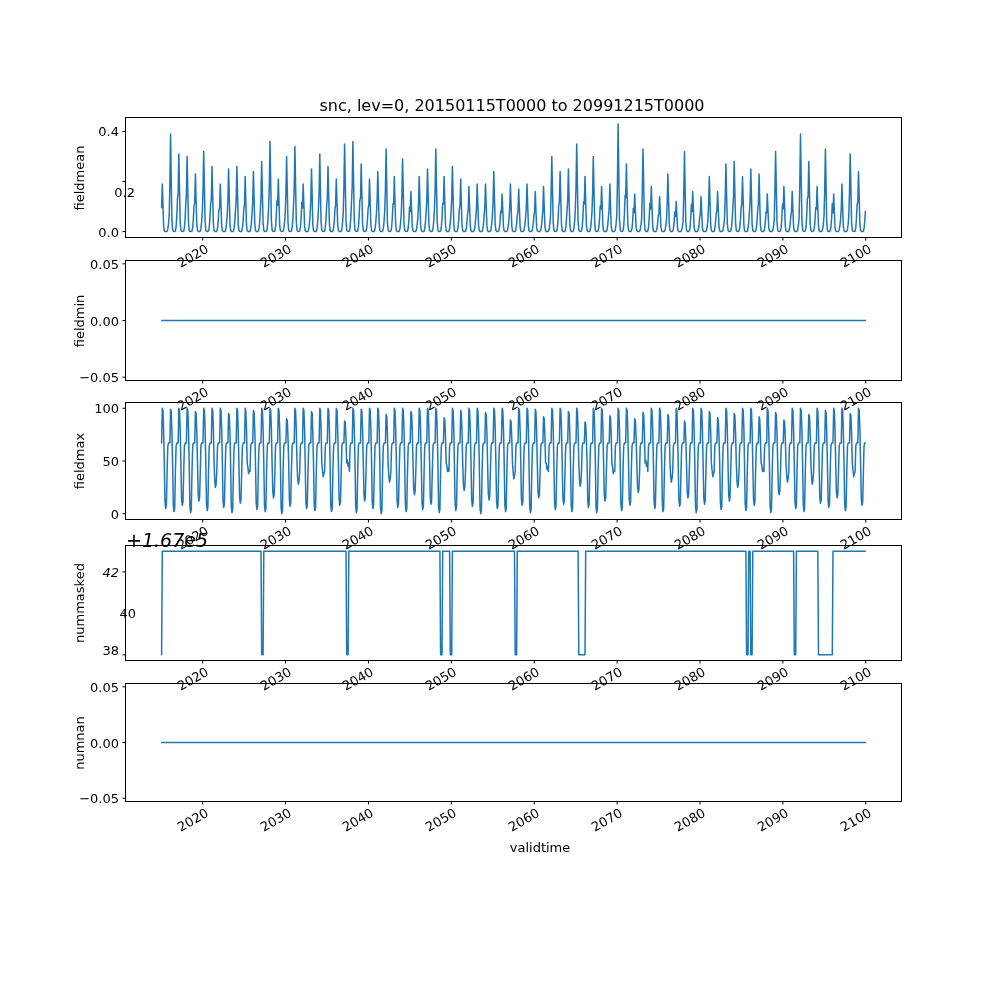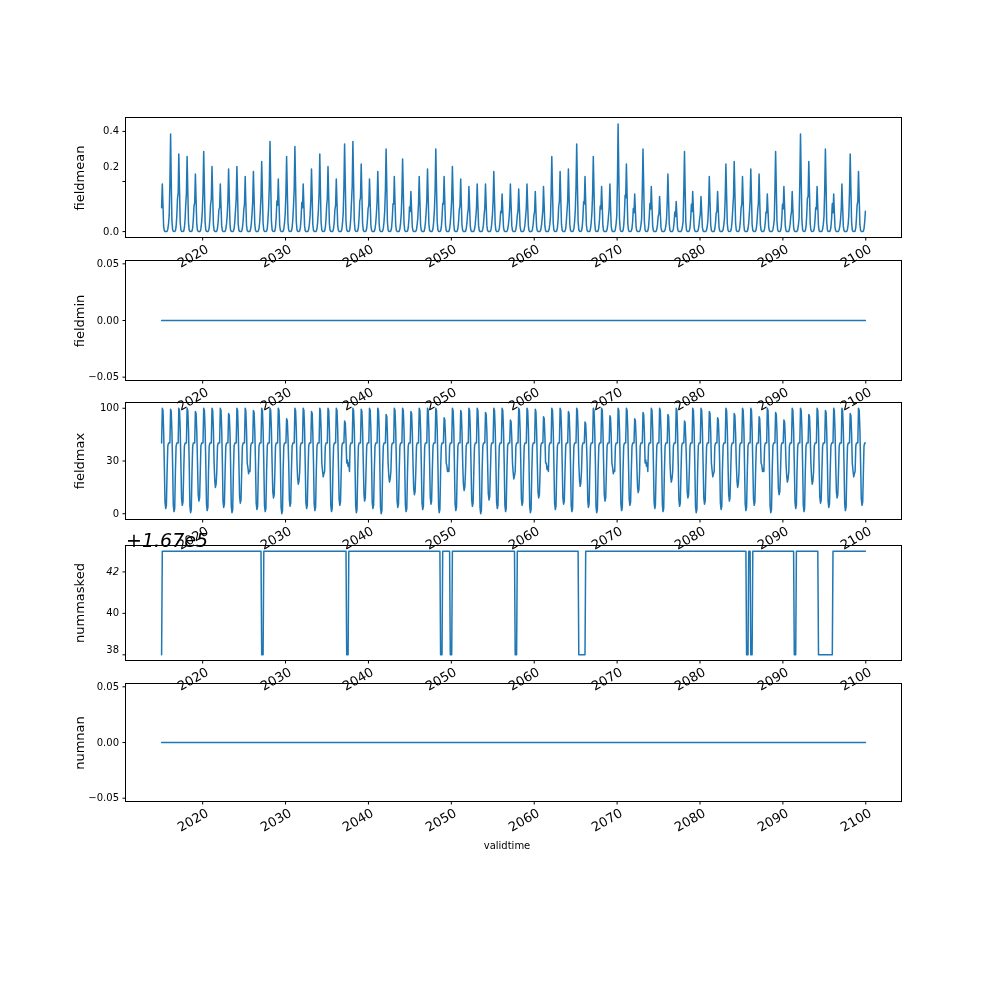--- a/index.html
+++ b/index.html
@@ -1,34 +1,35 @@
 <!DOCTYPE html>
 <html><head>
 <meta charset="utf-8">
 <style>
   html,body{margin:0;padding:0;background:#fff;font-family:"DejaVu Sans",sans-serif;color:#000;}
   .figure{position:relative;width:1000px;height:1000px;background:#fff;overflow:hidden;}
   .chart-title{position:absolute;top:96px;left:512px;transform:translateX(-50%);font-size:16px;white-space:nowrap;}
-  .xlabel{position:absolute;top:840px;left:507px;transform:translateX(-50%);font-size:10px;}
+  .xlabel{position:absolute;top:840px;left:540px;transform:translateX(-50%);font-size:13px;}
   .subplot{position:absolute;left:125px;width:775px;border:1px solid #000;background:#fff;}
   #sp0{top:117px;height:119px}
   #sp1{top:260px;height:119px}
   #sp2{top:402px;height:116px}
   #sp3{top:545px;height:114px}
   #sp4{top:683px;height:117px}
   .subplot svg{position:absolute;left:0;top:0;overflow:visible;display:block;}
   .ylabel{position:absolute;left:-47px;top:50%;transform:translate(-50%,-50%) rotate(-90deg);font-size:13px;white-space:nowrap;}
   .offset-text{position:absolute;left:0;top:-17px;font-size:19px;white-space:nowrap;z-index:10;font-style:italic;}
   .xtick{position:absolute;font-size:13px;white-space:nowrap;transform:rotate(-30deg) translateX(-100%);transform-origin:0 0;z-index:10;line-height:1;}
-  .ytick{position:absolute;left:-7px;transform:translate(-100%,-50%);font-size:10px;white-space:nowrap;z-index:10;line-height:1;}
+  .ytick{position:absolute;left:-7px;transform:translate(-100%,-50%);font-size:13px;white-space:nowrap;z-index:10;line-height:1;}
 </style>
 </head>
 <body>
 
 <div class="figure">
+  <div class="chart-title">snc, lev=0, 20150115T0000 to 20991215T0000</div>
 
   <div class="subplot" id="sp0">
     <span class="ylabel">fieldmean</span>
     <svg width="775" height="119">
         <line x1="76.6711229946524" y1="119" x2="76.6711229946524" y2="122.5" stroke="#000000" stroke-width="1"></line>
         <line x1="159.55882352941177" y1="119" x2="159.55882352941177" y2="122.5" stroke="#000000" stroke-width="1"></line>
         <line x1="242.44652406417111" y1="119" x2="242.44652406417111" y2="122.5" stroke="#000000" stroke-width="1"></line>
         <line x1="325.3342245989305" y1="119" x2="325.3342245989305" y2="122.5" stroke="#000000" stroke-width="1"></line>
         <line x1="408.2219251336898" y1="119" x2="408.2219251336898" y2="122.5" stroke="#000000" stroke-width="1"></line>
         <line x1="491.10962566844916" y1="119" x2="491.10962566844916" y2="122.5" stroke="#000000" stroke-width="1"></line>
@@ -43,21 +44,21 @@
   <span class="xtick" style="left: 77.6711px; top: 124px;">2020</span>
       <span class="xtick" style="left: 160.559px; top: 124px;">2030</span>
       <span class="xtick" style="left: 243.447px; top: 124px;">2040</span>
       <span class="xtick" style="left: 326.334px; top: 124px;">2050</span>
       <span class="xtick" style="left: 409.222px; top: 124px;">2060</span>
       <span class="xtick" style="left: 492.11px; top: 124px;">2070</span>
       <span class="xtick" style="left: 574.997px; top: 124px;">2080</span>
       <span class="xtick" style="left: 657.885px; top: 124px;">2090</span>
       <span class="xtick" style="left: 740.773px; top: 124px;">2100</span>
       <span class="ytick" style="top: 113.591px;">0.0</span>
-      <span class="ytick" style="top: 49px;">0.2</span>
+      <span class="ytick" style="top: 74px; margin-left: 16px;">0.2</span>
       <span class="ytick" style="top: 13.4226px;">0.4</span>
     </div>
 
   <div class="subplot" id="sp1">
     <span class="ylabel">fieldmin</span>
     <svg width="775" height="119">
         <line x1="76.6711229946524" y1="119" x2="76.6711229946524" y2="122.5" stroke="#000000" stroke-width="1"></line>
         <line x1="159.55882352941177" y1="119" x2="159.55882352941177" y2="122.5" stroke="#000000" stroke-width="1"></line>
         <line x1="242.44652406417111" y1="119" x2="242.44652406417111" y2="122.5" stroke="#000000" stroke-width="1"></line>
         <line x1="325.3342245989305" y1="119" x2="325.3342245989305" y2="122.5" stroke="#000000" stroke-width="1"></line>
@@ -105,21 +106,21 @@
   <span class="xtick" style="left: 77.6711px; top: 121px;">2020</span>
       <span class="xtick" style="left: 160.559px; top: 121px;">2030</span>
       <span class="xtick" style="left: 243.447px; top: 121px;">2040</span>
       <span class="xtick" style="left: 326.334px; top: 121px;">2050</span>
       <span class="xtick" style="left: 409.222px; top: 121px;">2060</span>
       <span class="xtick" style="left: 492.11px; top: 121px;">2070</span>
       <span class="xtick" style="left: 574.997px; top: 121px;">2080</span>
       <span class="xtick" style="left: 657.885px; top: 121px;">2090</span>
       <span class="xtick" style="left: 740.773px; top: 121px;">2100</span>
       <span class="ytick" style="top: 110.727px;">0</span>
-      <span class="ytick" style="top: 58px;">30</span>
+      <span class="ytick" style="top: 58px;">50</span>
       <span class="ytick" style="top: 5.27273px;">100</span>
     </div>
 
   <div class="subplot" id="sp3">
     <span class="offset-text">+1.67e5</span>
     <span class="ylabel">nummasked</span>
     <svg width="775" height="114">
         <line x1="76.6711229946524" y1="114" x2="76.6711229946524" y2="117.5" stroke="#000000" stroke-width="1"></line>
         <line x1="159.55882352941177" y1="114" x2="159.55882352941177" y2="117.5" stroke="#000000" stroke-width="1"></line>
         <line x1="242.44652406417111" y1="114" x2="242.44652406417111" y2="117.5" stroke="#000000" stroke-width="1"></line>
@@ -137,21 +138,21 @@
   <span class="xtick" style="left: 77.6711px; top: 119px;">2020</span>
       <span class="xtick" style="left: 160.559px; top: 119px;">2030</span>
       <span class="xtick" style="left: 243.447px; top: 119px;">2040</span>
       <span class="xtick" style="left: 326.334px; top: 119px;">2050</span>
       <span class="xtick" style="left: 409.222px; top: 119px;">2060</span>
       <span class="xtick" style="left: 492.11px; top: 119px;">2070</span>
       <span class="xtick" style="left: 574.997px; top: 119px;">2080</span>
       <span class="xtick" style="left: 657.885px; top: 119px;">2090</span>
       <span class="xtick" style="left: 740.773px; top: 119px;">2100</span>
       <span class="ytick" style="top: 104px;">38</span>
-      <span class="ytick" style="top: 67.3636px;">40</span>
+      <span class="ytick" style="top: 67.3636px; margin-left: 17px;">40</span>
       <span class="ytick" style="top: 25.9091px; font-style: italic;">42</span>
     </div>
 
   <div class="subplot" id="sp4">
     <span class="ylabel">numnan</span>
     <svg width="775" height="117">
         <line x1="76.6711229946524" y1="117" x2="76.6711229946524" y2="120.5" stroke="#000000" stroke-width="1"></line>
         <line x1="159.55882352941177" y1="117" x2="159.55882352941177" y2="120.5" stroke="#000000" stroke-width="1"></line>
         <line x1="242.44652406417111" y1="117" x2="242.44652406417111" y2="120.5" stroke="#000000" stroke-width="1"></line>
         <line x1="325.3342245989305" y1="117" x2="325.3342245989305" y2="120.5" stroke="#000000" stroke-width="1"></line>

